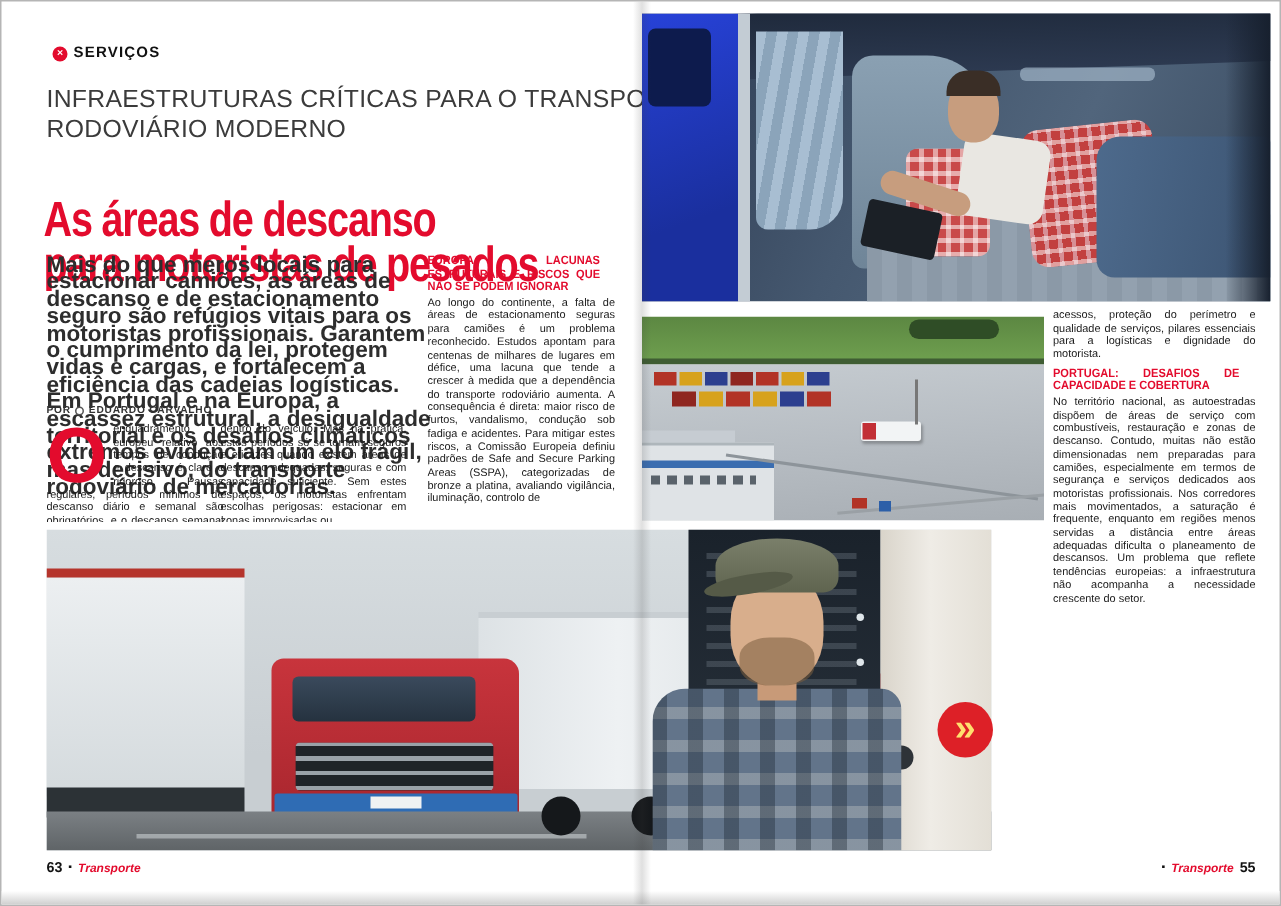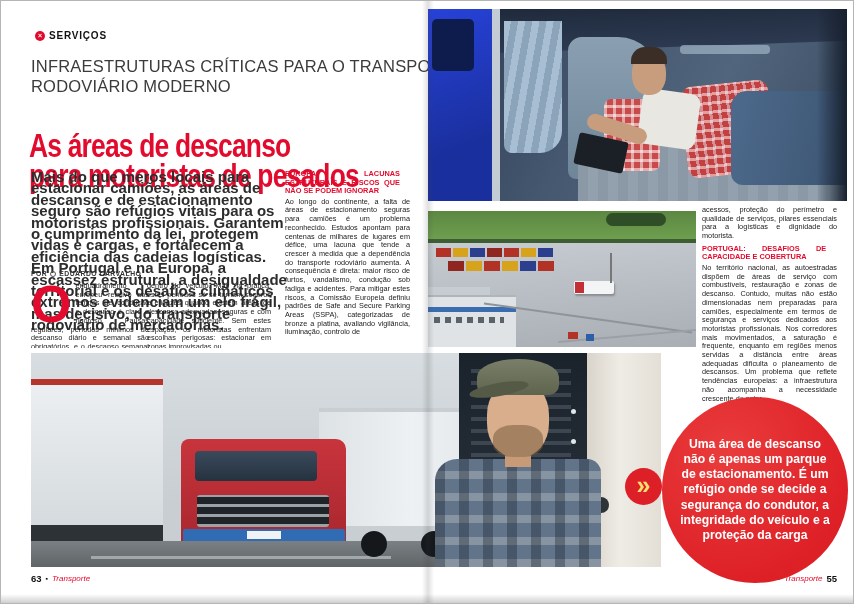--- a/index.html
+++ b/index.html
@@ -53,21 +53,21 @@
   #chevron-circle{left:624px;top:467px;width:37px;height:37px;border-radius:50%;
     background:#dd2027;display:flex;align-items:center;justify-content:center;
     z-index:6;}
   #chevron-circle span{color:#ffe06e;font-size:25px;font-weight:bold;
     line-height:37px;margin-top:-3px;}
   
   .folio{top:572px;font-size:9.5px;font-weight:bold;color:#111;
     display:flex;align-items:center;gap:4px;}
   #folio-left{left:30px;}
   #folio-right{left:758px;width:78px;justify-content:flex-end;}
-  .brand{color:#e30b2d;font-weight:normal;font-style:italic;font-size:8px;text-align:right;}
+  .brand{color:#e30b2d;font-weight:bold;font-style:italic;font-size:8px;text-align:right;}
   .brand-mark{color:#111;font-size:7px;font-weight:bold;}
   
   #gutter{left:421px;top:0;width:12px;height:604px;z-index:5;
     background:linear-gradient(90deg,rgba(0,0,0,0) 0%,rgba(60,60,60,.16) 50%,rgba(0,0,0,0) 100%);}
   #page-shadow{left:0;bottom:0;width:854px;height:9px;
     background:linear-gradient(#fff,#cfcfcf);z-index:4;}
 </style>
 </head>
 <body>
 
@@ -196,23 +196,20 @@
     <div class="abs" style="left:456px;top:28px;width:62px;height:76px;background:#d8ae8c;border-radius:44%;"></div>
     <div class="abs" style="left:462px;top:72px;width:50px;height:32px;background:rgba(122,92,62,.55);border-radius:40%;"></div>
     <div class="abs" style="left:446px;top:6px;width:82px;height:36px;background:linear-gradient(#7a7f6a,#5f644f);border-radius:50% 50% 10px 10px;"></div>
     <div class="abs" style="left:438px;top:30px;width:60px;height:13px;background:#555a47;border-radius:50%;transform:rotate(-10deg);"></div>
   </div>
 
   <div class="abs" id="chevron-circle">
     <span>»</span>
   </div>
 
-  <div class="abs" id="pullquote-circle">
-    <div>Uma área de descanso não é apenas um parque de estacionamento. É um refúgio onde se decide a segurança do condutor, a integridade do veículo e a proteção da carga</div>
-  </div>
 
   <div class="abs" id="gutter"></div>
   <div class="abs" id="page-shadow"></div>
 
   <div class="abs folio" id="folio-left">
     <span>63</span>
     <span class="brand-mark">▪</span>
     <span class="brand">Transporte</span>
   </div>
   <div class="abs folio" id="folio-right">

